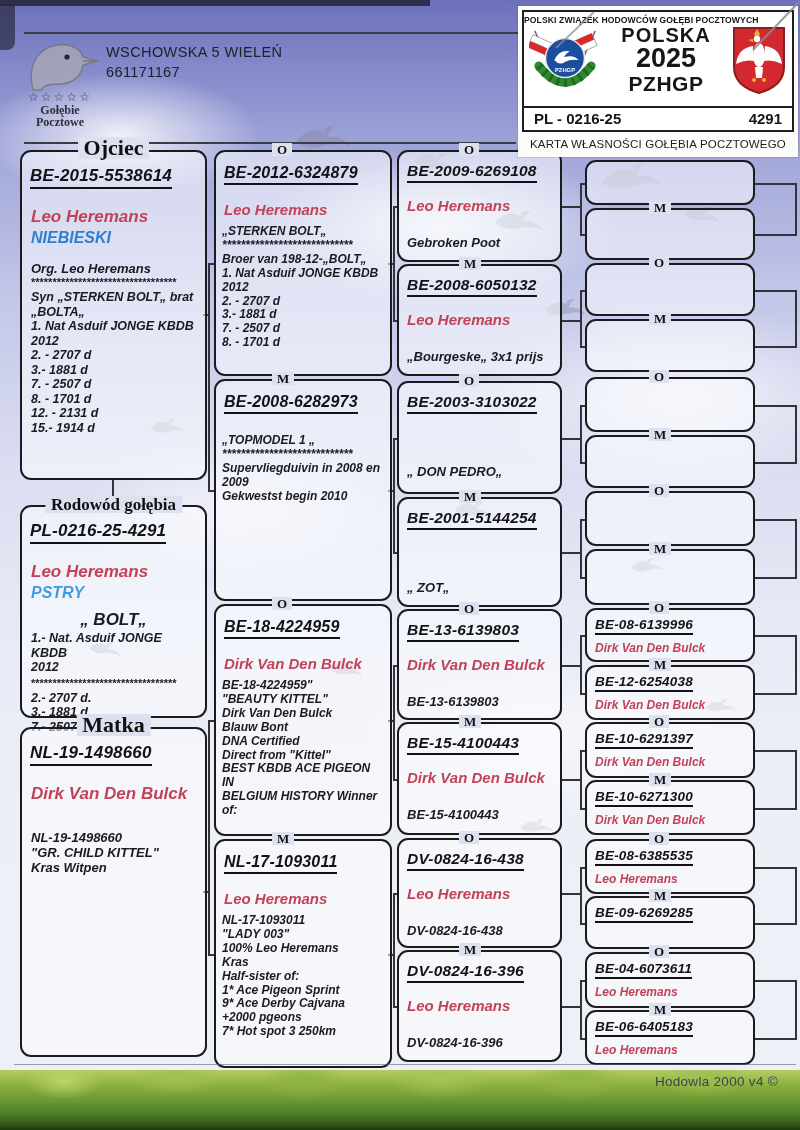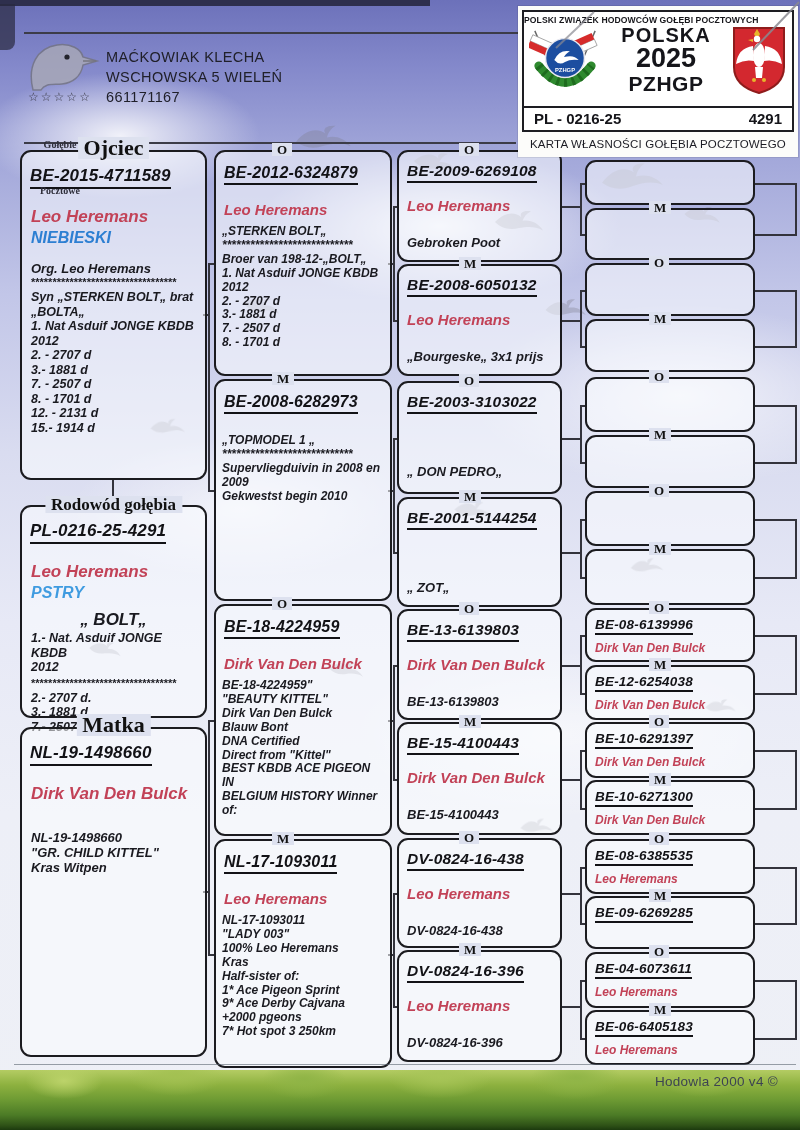--- a/index.html
+++ b/index.html
@@ -22,21 +22,21 @@
       radial-gradient(65px 30px at 72% 14%, #90b547, transparent 70%),
       radial-gradient(70px 30px at 88% 10%, #9fbf50, transparent 70%),
       linear-gradient(180deg,#b4cc63 0%,#8db13f 25%,#6d9a33 50%,#4c7b26 75%,#2f5317 92%,#1c3a0e 100%);}
   .scan-strip{position:absolute;left:0;top:0;width:430px;height:6px;background:#23233a;opacity:.85;z-index:6;}
   .scan-blob{position:absolute;left:0;top:4px;width:15px;height:46px;background:#2a2a3e;opacity:.7;border-radius:0 0 8px 0;z-index:6;}
   .hr1{position:absolute;left:24px;top:32px;width:762px;height:2px;background:#3c3c48;z-index:2;}
   .hr2{position:absolute;left:24px;top:142px;width:492px;height:2px;background:#3c3c48;z-index:2;}
   
   .logo{position:absolute;left:12px;top:36px;width:96px;text-align:center;z-index:3;}
   .logo .stars{font-size:12px;letter-spacing:2px;color:#3a3a46;margin-top:-6px;}
-  .logo .lg-line{font-family:"Liberation Serif","DejaVu Serif",serif;font-weight:bold;font-size:10px;line-height:1.02;color:#2e2e3a;margin-top:36px;}
+  .logo .lg-line{font-family:"Liberation Serif","DejaVu Serif",serif;font-weight:bold;font-size:12px;line-height:1.02;color:#2e2e3a;}
   .owner{position:absolute;left:106px;top:40px;z-index:3;}
   .owner-name{font-size:27px;font-weight:bold;color:#17171c;border-bottom:4px double #17171c;display:inline-block;padding:0 44px 1px 0;letter-spacing:.3px;}
   .owner-line{font-size:14.5px;color:#20202a;margin-top:4px;letter-spacing:.4px;}
   .owner-line.first{margin-top:9px;}
   
   .sticker{position:absolute;left:518px;top:6px;width:280px;height:151px;background:#fcfcfa;z-index:5;box-shadow:0 0 0 1px rgba(0,0,0,.08);}
   .stamp-box{position:relative;margin:4px 4px 0;height:122px;border:2.5px solid #1d1d22;background:#fff;box-sizing:border-box;}
   .stamp-assoc{font-size:8.6px;font-weight:700;text-align:left;margin-top:3px;color:#15151a;letter-spacing:.1px;}
   .stamp-mid{display:flex;align-items:flex-start;justify-content:space-between;padding:0 5px;height:82px;}
   .stamp-center{text-align:center;line-height:1.02;color:#15151a;}
@@ -119,21 +119,20 @@
       <path d="M18 54 C12 30 22 12 42 9 C56 7 66 13 68 21 L82 25 L68 29 C66 41 57 47 47 48 C38 49 30 47 26 54 Z" fill="#a9a9b6" opacity="0.8" stroke="#74747f" stroke-width="1.5"></path>
       <circle cx="52" cy="21" r="2.6" fill="#23232c"></circle>
       <line x1="68" y1="25" x2="81" y2="25" stroke="#74747f" stroke-width="1.5"></line>
     </svg>
     <div class="stars">☆☆☆☆☆</div>
     <div class="lg-line">Gołębie</div>
     <div class="lg-line">Pocztowe</div>
   </div>
 
   <div class="owner">
-    <div class="owner-line first">MAĆKOWIAK KLECHA</div>
     <div class="owner-line">WSCHOWSKA 5 WIELEŃ</div>
     <div class="owner-line">661171167</div>
   </div>
 
   <div class="sticker">
     <div class="stamp-box">
       <div class="stamp-assoc">POLSKI ZWIĄZEK HODOWCÓW GOŁĘBI POCZTOWYCH</div>
       <div class="stamp-mid">
         <svg width="72" height="72" viewBox="0 0 72 74">
           <line x1="18" y1="36" x2="5" y2="6" stroke="#666" stroke-width="1.5"></line>
@@ -178,21 +177,21 @@
     <div class="stamp-caption">KARTA  WŁASNOŚCI GOŁĘBIA POCZTOWEGO</div>
   </div>
 
   <svg class="pen-marks" width="800" height="160">
     <line x1="753" y1="50" x2="799" y2="2" stroke="#8a8a92" stroke-width="2" opacity="0.85"></line>
     <line x1="556" y1="48" x2="594" y2="12" stroke="#8a8a92" stroke-width="2" opacity="0.7"></line>
   </svg>
 
   <div class="pbox col1 father" style="left:20px;top:150px;width:187px;height:330px;">
     <span class="box-title">Ojciec</span>
-    <div class="ring">BE-2015-4711589</div>
+    <div class="ring">BE-2015-5538614</div>
     <div class="breeder">Leo Heremans</div>
     <div class="colorline">NIEBIESKI</div>
     <div class="origin">Org. Leo Heremans</div>
     <div class="sep">**********************************</div>
     <div class="notes">Syn „STERKEN BOLT„ brat
 „BOLTA„
 1. Nat Asduif JONGE KBDB
 2012
 2. - 2707 d
 3.- 1881 d

